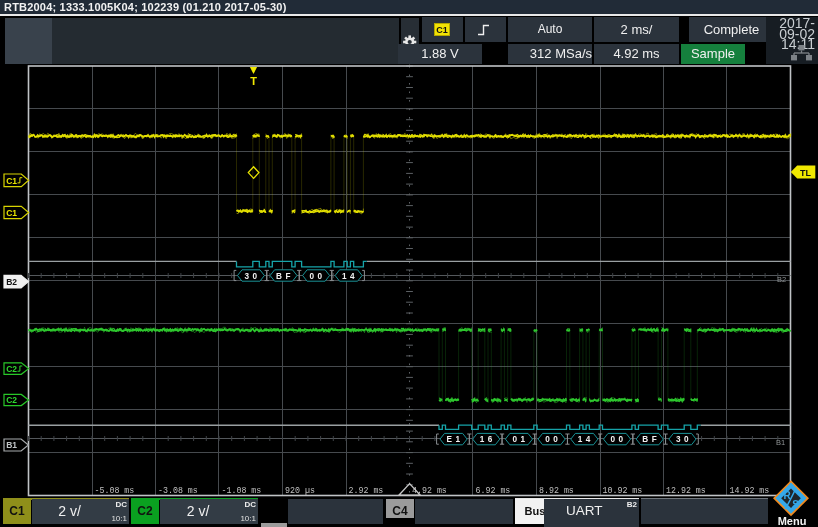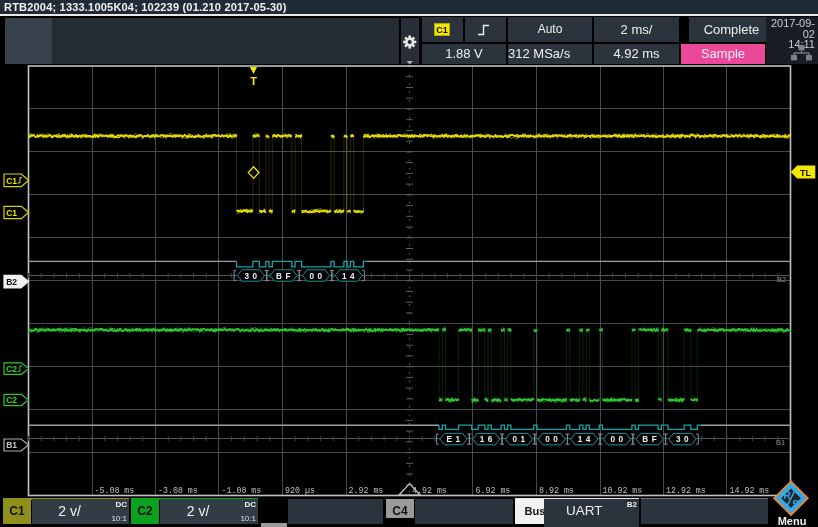--- a/index.html
+++ b/index.html
@@ -27,33 +27,33 @@
  <circle cx="8.7" cy="9" r="2.1" fill="#272e35"></circle>
  <path d="M5.7,28 h6 l-3,3.4 z" fill="#b8b8b8"></path>
 </svg>
 
 <div class="abs" style="left:422px;top:17px;width:344px;height:47px;background:#000;"></div>
 <div class="abs" style="left:422px;top:17px;width:41px;height:25px;background:#2b333c;"></div>
 <div class="abs" style="left:465px;top:17px;width:41px;height:25px;background:#2b333c;"></div>
 <div class="abs" style="left:508px;top:17px;width:84px;height:25px;background:#2b333c;color:#f0f0f0;font-size:12px;text-align:center;line-height:25px;">Auto</div>
 <div class="abs" style="left:594px;top:17px;width:85px;height:25px;background:#2b333c;color:#f0f0f0;font-size:13px;text-align:center;line-height:25px;">2 ms/</div>
 <div class="abs" style="left:681px;top:17px;width:85px;height:25px;background:#2b333c;color:#f0f0f0;font-size:13px;text-align:center;line-height:25px;margin-left:8px;">Complete</div>
-<div class="abs" style="left:422px;top:44px;width:84px;height:20px;background:#2b333c;color:#f0f0f0;font-size:13px;text-align:center;line-height:19px;">1.88&nbsp;V</div>
-<div class="abs" style="left:508px;top:44px;width:84px;height:20px;background:#2b333c;color:#f0f0f0;font-size:13px;text-align:left;line-height:19px;">312 MSa/s</div>
+<div class="abs" style="left:398px;top:44px;width:84px;height:20px;background:#2b333c;color:#f0f0f0;font-size:13px;text-align:center;line-height:19px;">1.88&nbsp;V</div>
+<div class="abs" style="left:508px;top:44px;width:84px;height:20px;background:#2b333c;color:#f0f0f0;font-size:13px;text-align:right;line-height:19px;">312 MSa/s</div>
 <div class="abs" style="left:594px;top:44px;width:85px;height:20px;background:#2b333c;color:#f0f0f0;font-size:13px;text-align:center;line-height:19px;">4.92 ms</div>
-<div class="abs" style="left:681px;top:44px;width:84px;height:20px;background:#ec4899;color:#f0f0f0;font-size:13px;text-align:center;line-height:19px;">Sample</div>
+<div class="abs" style="left:681px;top:44px;width:64px;height:20px;background:#15803d;color:#f0f0f0;font-size:13px;text-align:center;line-height:19px;">Sample</div>
 
 <div class="abs" style="left:434px;top:23px;width:16px;height:13px;background:#f2e205;border:1px solid #b5a800;color:#111;font-size:9px;font-weight:bold;text-align:center;line-height:12px;">C1</div>
 
 <svg class="abs" style="left:477px;top:23px;" width="16" height="14" viewBox="0 0 16 14">
     <path d="M1,11.5 h5.5 v-9 h5.5" fill="none" stroke="#f0f0f0" stroke-width="1.4"></path>
   </svg>
 
 <div class="abs" style="left:766px;top:17px;width:52px;height:47px;background:#171d23;"></div>
-<div class="abs" style="left:766px;top:18px;width:49px;text-align:right;color:#c9ced2;font-size:11px;line-height:10.5px;">2017-09-02<br>14:11</div>
+<div class="abs" style="left:766px;top:18px;width:49px;text-align:right;color:#c9ced2;font-size:14px;line-height:10.5px;">2017-09-02<br>14:11</div>
 
 <svg class="abs" style="left:790px;top:44px;" width="24" height="18" viewBox="0 0 24 18">
  <g fill="#7d8287" stroke="none">
   <rect x="8.5" y="1" width="6" height="5.4"></rect>
   <rect x="1" y="11" width="6" height="5.4"></rect>
   <rect x="16" y="11" width="6" height="5.4"></rect>
  </g>
  <g stroke="#7d8287" stroke-width="1.3" fill="none">
   <line x1="11.5" y1="6.4" x2="11.5" y2="9"></line>
   <line x1="4" y1="9" x2="19" y2="9"></line>

